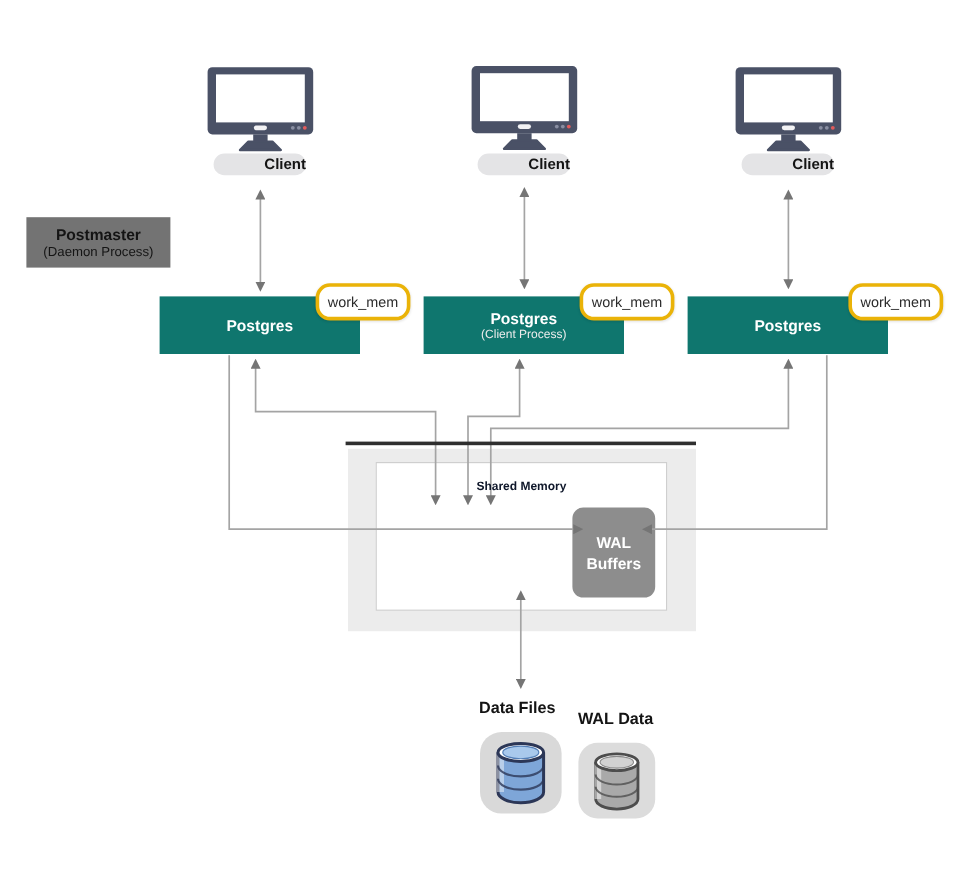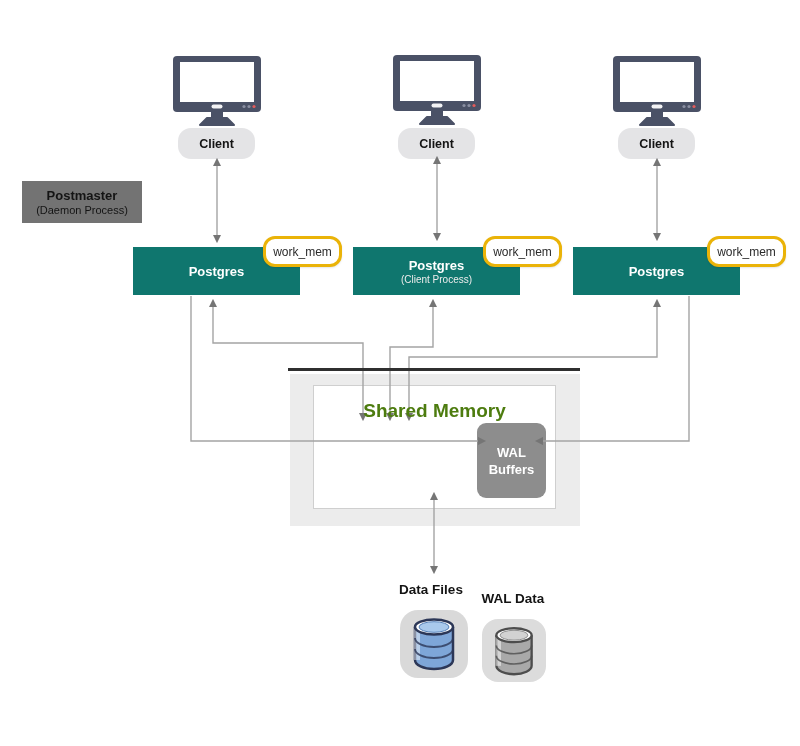--- a/index.html
+++ b/index.html
@@ -1,41 +1,41 @@
 <!DOCTYPE html>
 <html><head>
 <meta charset="utf-8">
 <style>
   html,body{margin:0;padding:0;background:#fff;}
   .canvas{position:relative;width:800px;height:746px;background:#ffffff;
           font-family:"Liberation Sans",sans-serif;overflow:hidden;}
   .abs{position:absolute;}
 
-  .pill{background:#e4e4e6;border-radius:13px;width:77px;height:31px;
-        display:flex;align-items:center;justify-content:center;
+  .pill{background:#e4e4e6;border-radius:13px;width:77px;height:18px;
+        display:flex;align-items:center;justify-content:flex-end;
         font-weight:bold;font-size:12.5px;color:#141414;}
 
   .postmaster{background:#737373;width:120px;height:42px;text-align:center;
         display:flex;flex-direction:column;justify-content:center;color:#141414;}
   .postmaster .t1{font-weight:bold;font-size:13px;line-height:16px;}
   .postmaster .t2{font-size:11px;line-height:13px;}
 
   .pg-box{background:#0f766e;color:#ffffff;width:167px;height:48px;
         display:flex;flex-direction:column;align-items:center;justify-content:center;
         font-weight:bold;font-size:13px;z-index:2;}
   .pg-sub{font-size:10px;font-weight:normal;color:#ececec;margin-top:1px;}
 
   .badge{background:#ffffff;border:3px solid #eab308;border-radius:12px;
         width:73px;height:25px;display:flex;align-items:center;justify-content:center;
         font-size:12px;color:#2b2b2b;box-shadow:0 1px 2px rgba(0,0,0,.10);z-index:7;}
 
   .thick-line{background:#2f2f2f;height:3px;width:292px;z-index:6;}
   .sm-outer{background:#ececec;width:290px;height:152px;z-index:1;}
   .sm-inner{background:#ffffff;border:1px solid #cfcfcf;width:241px;height:122px;z-index:1;}
-  .sm-title{font-weight:bold;font-size:19px;color:#4d7c0f;width:243px;text-align:center;z-index:6;}
+  .sm-title{font-weight:bold;font-size:10px;color:#0f172a;width:243px;text-align:center;z-index:6;}
   .buf{background:#8d8d8d;color:#ffffff;border-radius:9px;z-index:2;
         display:flex;align-items:center;justify-content:center;text-align:center;
         font-weight:bold;font-size:13px;line-height:17px;}
 
   .store-label{font-weight:bold;font-size:13.5px;color:#141414;text-align:center;width:90px;}
   .db-bg{display:flex;align-items:center;justify-content:center;z-index:2;}
   .db-bg.blue{background:#d9d9d9;border-radius:18px;width:68px;height:68px;}
   .db-bg.gray{background:#dcdcdc;border-radius:16px;width:64px;height:63px;}
 
   .overlay{position:absolute;left:0;top:0;z-index:5;pointer-events:none;}

